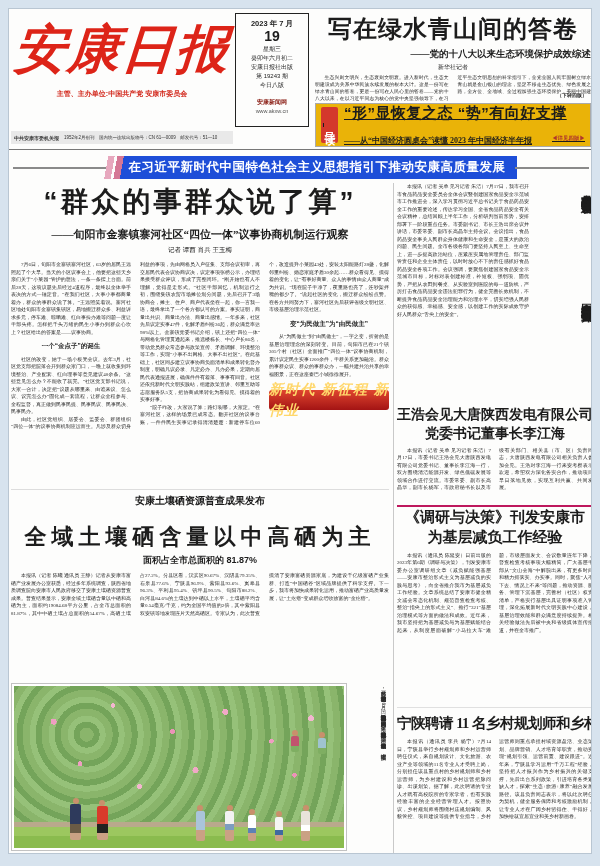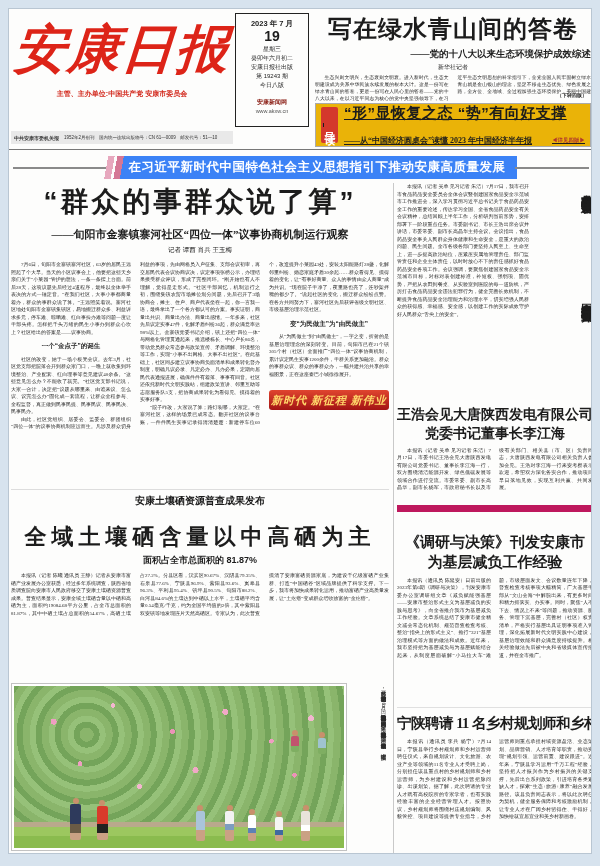--- a/index.html
+++ b/index.html
@@ -58,53 +58,53 @@
     background:#eab308;
     text-decoration:underline;
   }
   .daodu-label {
     width:17px; height:36px; background:#d4382c; color:#fff; flex:0 0 auto;
     writing-mode:vertical-rl; display:flex; align-items:center; justify-content:center;
     font-size:11px; font-weight:bold; letter-spacing:2px; border-radius:2px;
   }
   .daodu-main { flex:1; }
   .daodu-title { font-size:15px; font-weight:bold; letter-spacing:0.5px; }
-  .daodu-row { display:flex; align-items:center; justify-content:space-between; margin-top:12px; }
+  .daodu-row { display:flex; align-items:flex-start; justify-content:space-between; margin-top:12px; }
   .daodu-sub { font-family:"Liberation Serif", serif; font-weight:bold; font-size:8px; }
   .daodu-see { font-size:5.5px; color:#b0372c; font-weight:bold; white-space:nowrap; }
   .head-rule { position:absolute; left:0; top:140px; width:584px; height:0; border-top:1px solid #777; }
   
   .banner-row { position:absolute; left:0; top:147px; width:584px; height:24px; }
   .banner-line { position:absolute; top:11px; height:2px; background:#8a8a8a; }
   .banner-line.l { left:4px; width:100px; }
   .banner-line.r { right:4px; width:74px; }
   .banner {
     position:absolute; left:108px; top:0; width:400px; height:23px;
-    background:#3b82f6; color:#fff; font-weight:bold; font-size:12.5px;
+    background:#1d4ed8; color:#fff; font-weight:bold; font-size:12.5px;
     display:flex; align-items:center; justify-content:center; letter-spacing:0.5px;
   }
   .banner::before {
     content:""; position:absolute; left:-14px; top:0; width:22px; height:23px;
     background:linear-gradient(100deg, transparent 20%, #e7a8be 20% 45%, transparent 45% 55%, #d57795 55% 80%, transparent 80%);
   }
   
   .tiny { font-size:5px; line-height:1.5; text-align:justify; font-family:"Liberation Serif", serif; color:#2a2a2a; }
   .tiny p { text-indent:2em; }
   .v-divider { position:absolute; left:384px; top:174px; width:1px; height:670px; background:#c9c9c9; }
   
   .left-block { position:absolute; left:2px; top:174px; width:378px; height:670px; }
   .main-title { text-align:center; font-weight:bold; font-size:28px; letter-spacing:3px; }
   .main-sub { text-align:center; font-family:"Liberation Serif", serif; font-weight:bold; font-size:11px; margin-top:6px; }
   .main-byline { text-align:center; font-size:6.5px; margin-top:4px; }
   .main-cols { columns:3; column-gap:9px; height:230px; overflow:hidden; margin-top:6px; }
   .subhead { text-align:center; font-size:6.5px; font-weight:bold; margin:5px 0; font-family:"Liberation Sans", sans-serif; }
   .badge {
     margin-top:12px; height:20px; border-radius:3px;
     background:linear-gradient(180deg,#e0452f,#a31414);
-    color:#ffd76a; font-style:italic; font-weight:bold; font-size:11px;
+    color:#ffd76a; font-style:italic; font-weight:bold; font-size:14px;
     display:flex; align-items:center; justify-content:center; letter-spacing:1px;
     break-inside:avoid;
   }
   .selenium { position:absolute; left:0; top:306px; width:378px; border-top:1px solid #ddd; padding-top:4px; }
   .sel-kicker { text-align:center; font-family:"Liberation Serif", serif; font-weight:bold; font-size:10px; }
   .sel-title { text-align:center; font-family:"Liberation Serif", serif; font-weight:bold; font-size:22px; letter-spacing:5px; margin-top:14px; }
   .sel-sub { text-align:center; font-weight:bold; font-size:9px; margin-top:2px; }
   .sel-cols { columns:3; column-gap:9px; height:126px; overflow:hidden; margin-top:5px; }
   
   .photo-row { position:absolute; left:0; top:500px; width:378px; height:168px; display:flex; gap:5px; }
@@ -140,21 +140,21 @@
   .right-block { position:absolute; left:388px; top:174px; width:196px; height:670px; }
   .food { position:absolute; left:0; top:0; width:196px; height:216px; display:flex; gap:6px; }
   .food-body { flex:1; height:214px; overflow:hidden; }
   .food-vtitle { flex:0 0 58px; writing-mode:vertical-rl; display:flex; gap:4px; padding-top:2px; }
   .food-vtitle div { font-weight:bold; font-size:11.5px; line-height:1.15; letter-spacing:0.5px; height:212px; }
   .rb-art { position:absolute; left:0; width:196px; }
   .rb-title { text-align:center; font-weight:bold; }
   .wanghao { top:222px; }
   .wanghao .rb-title { font-size:14px; line-height:1.35; }
   .wanghao .cols2 { height:50px; margin-top:4px; }
-  .diaoyan { top:322px; border-top:7px solid #be185d; padding-top:20px; }
+  .diaoyan { top:322px; border-top:2px solid #be185d; padding-top:0; }
   .diaoyan .rb-title { font-family:"Liberation Serif", serif; font-size:15px; line-height:1.35; }
   .diaoyan .cols2 { height:148px; margin-top:4px; }
   .ningshan { top:524px; border-top:1px solid #e0e0e0; padding-top:6px; }
   .ningshan .rb-title { font-family:"Liberation Serif", serif; font-size:14.5px; letter-spacing:-0.5px; white-space:nowrap; }
   .ningshan .cols2 { height:118px; margin-top:5px; }
   .cols2 { columns:2; column-gap:8px; overflow:hidden; }
 </style>
 </head>
 <body>
 

